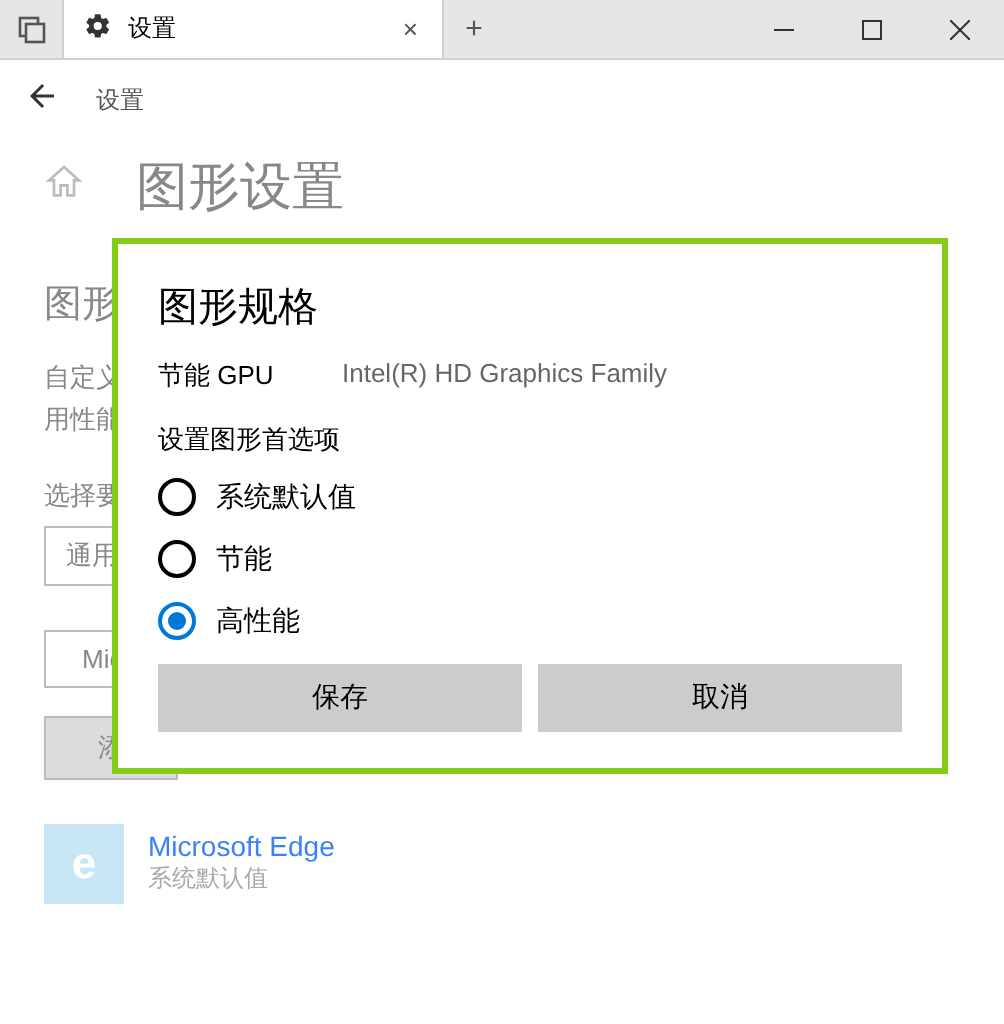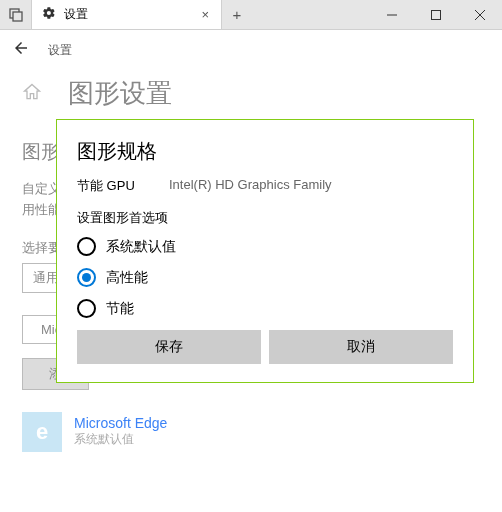--- a/index.html
+++ b/index.html
@@ -34,21 +34,21 @@
 .dropdown { display: inline-flex; align-items: center; border: 1px solid #bbb; padding: 5px 10px; font-size: 13px; color: #888; gap: 30px; margin-bottom: 22px; }
 .dropdown .chev { color: #888; }
 .browsebtn { border: 1px solid #bbb; padding: 6px 18px; font-size: 13px; color: #888; display: inline-block; margin-bottom: 14px; }
 .addbtn { border: 1px solid #bbb; background: #dcdcdc; padding: 6px 26px; font-size: 13px; color: #888; display: inline-block; margin-bottom: 22px; }
 .approw { display: flex; align-items: center; gap: 12px; }
 .appicon { width: 40px; height: 40px; background: #c9e6f5; display: flex; align-items: center; justify-content: center; color: #fff; font-size: 22px; font-weight: 600; }
 .appinfo .name { font-size: 14px; color: #3b82f6; }
 .appinfo .sub { font-size: 12px; color: #aaa; }
 
 
-.modal { position: absolute; left: 56px; top: 119px; width: 418px; background: #fff; border: 1px solid #84cc16; padding: 18px 20px 18px 20px; }
+.modal { position: absolute; left: 56px; top: 119px; width: 418px; background: #fff; border: 3px solid #84cc16; padding: 18px 20px 18px 20px; }
 .modal h2 { font-size: 20px; font-weight: 400; color: #000; margin-bottom: 12px; }
 .gpurow { display: flex; font-size: 13px; margin-bottom: 2px; gap: 12px; }
 .gpurow .lab { width: 80px; color: #000; }
 .gpurow .val { color: #666; }
 .pref-h { font-size: 13px; color: #000; margin: 14px 0 10px; font-family: Liberation Serif, serif; }
 .radio { display: flex; align-items: center; gap: 10px; margin-bottom: 12px; cursor: pointer; }
 .radio .circ { width: 19px; height: 19px; border: 2px solid #000; border-radius: 50%; display: flex; align-items: center; justify-content: center; flex-shrink: 0; }
 .radio.selected .circ { border-color: #0078d7; }
 .radio .dot { width: 9px; height: 9px; border-radius: 50%; background: #0078d7; display: none; }
 .radio.selected .dot { display: block; }
@@ -150,28 +150,28 @@
   <div class="gpurow">
     <span class="lab">节能 GPU</span>
     <span class="val">Intel(R) HD Graphics Family</span>
   </div>
   <div class="pref-h">设置图形首选项</div>
 
   <div class="radio">
     <span class="circ"></span>
     <span class="rlab">系统默认值</span>
   </div>
+  <div class="radio">
+    <span class="circ"></span>
+    <span class="rlab">节能</span>
+  </div>
   <div class="radio selected">
     <span class="circ">
         <span class="dot"></span>
       </span>
     <span class="rlab">高性能</span>
-  </div>
-  <div class="radio">
-    <span class="circ"></span>
-    <span class="rlab">节能</span>
   </div>
 
   <div class="btnrow">
     <button class="btn">保存</button>
     <button class="btn">取消</button>
   </div>
 </div>
 
 </body></html>

